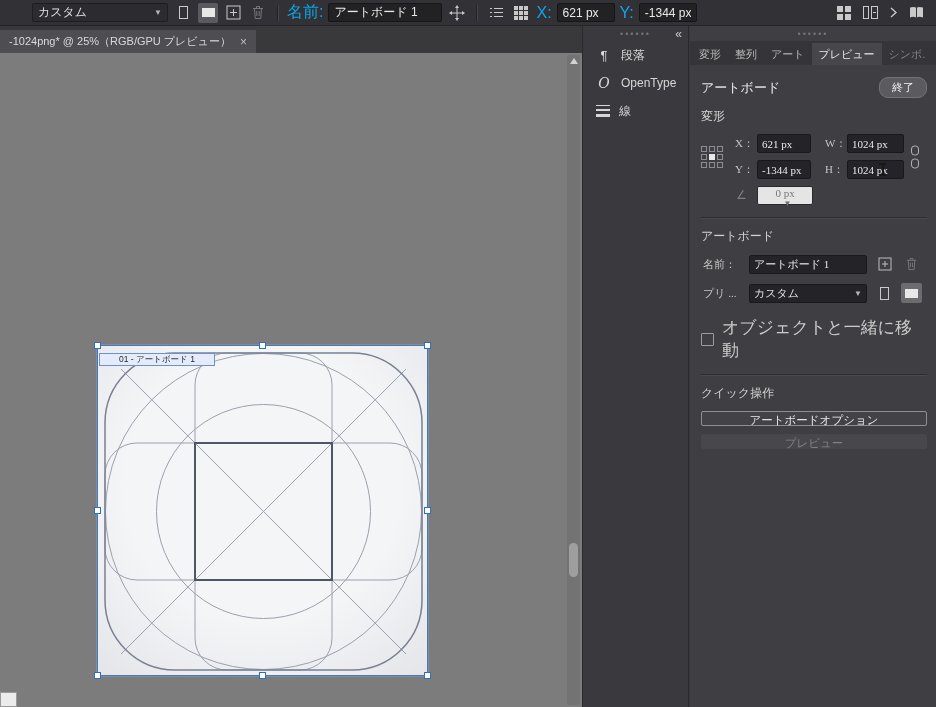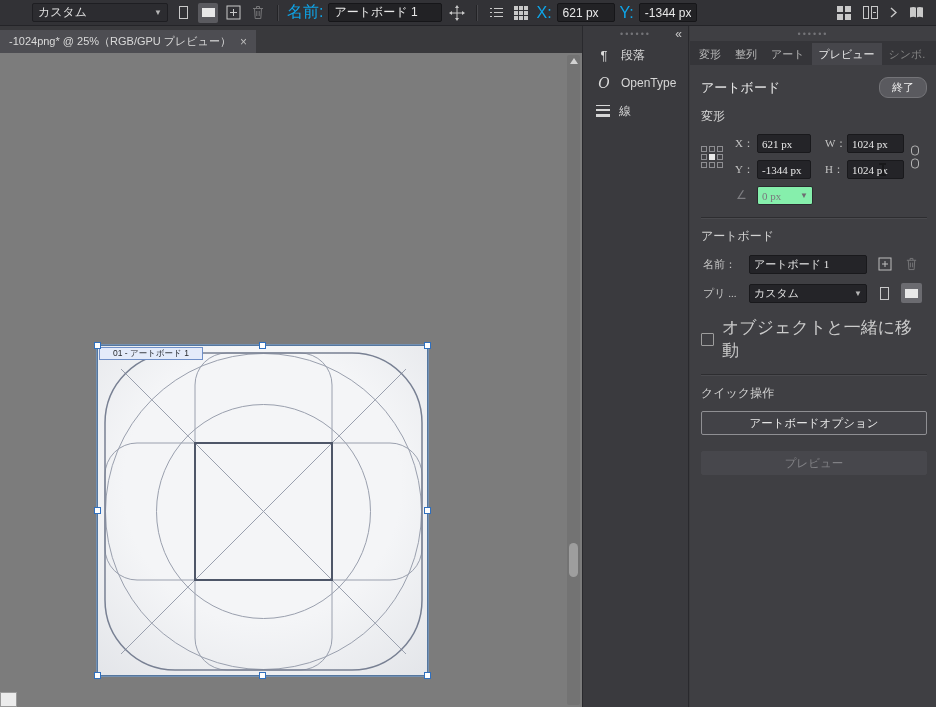--- a/index.html
+++ b/index.html
@@ -36,22 +36,22 @@
   .doctab{height:23px;background:#4d4d52;color:#dadada;font-size:11px;display:flex;align-items:center;
           padding:0 9px;gap:9px;white-space:nowrap;cursor:default;}
   .doctab .close{color:#bdbdbd;font-size:12px;cursor:default;}
   .canvas{position:absolute;left:0;top:27px;right:0;bottom:0;background:#7c7c7c;overflow:hidden;}
 
   
   .artboard{position:absolute;left:97px;top:292px;width:331px;height:331px;
             background:radial-gradient(circle at 50% 42%, #f4f5f7 55%, #e3e5e9 100%);
             border:1px solid #55779f;outline:1px solid rgba(110,160,220,.55);}
   .artboard svg{position:absolute;inset:0;}
-  .ab-label{position:absolute;top:1px;left:1px;z-index:4;background:#e4ebfa;border:1px solid #6f8fc8;
-            color:#26292e;font-size:8.5px;line-height:11px;padding:0 13px;white-space:nowrap;}
+  .ab-label{position:absolute;top:7px;left:1px;z-index:4;background:#e4ebfa;border:1px solid #6f8fc8;
+            color:#26292e;font-size:8.5px;line-height:11px;padding:0 19px;white-space:nowrap;}
   .handle{position:absolute;width:7px;height:7px;background:#ffffff;border:1px solid #2f6fbe;z-index:5;}
   .h-tl{left:-4px;top:-4px;}   .h-tm{left:calc(50% - 4px);top:-4px;}   .h-tr{right:-4px;top:-4px;}
   .h-ml{left:-4px;top:calc(50% - 4px);} .h-mr{right:-4px;top:calc(50% - 4px);}
   .h-bl{left:-4px;bottom:-4px;}.h-bm{left:calc(50% - 4px);bottom:-4px;}.h-br{right:-4px;bottom:-4px;}
 
   
   .vscroll{position:absolute;right:2px;top:2px;bottom:2px;width:13px;background:#737373;border-radius:2px;}
   .scroll-up{position:absolute;top:3px;left:3px;width:0;height:0;border-left:4px solid transparent;
              border-right:4px solid transparent;border-bottom:6px solid #d2d2d2;}
   .vthumb{position:absolute;left:2px;top:488px;width:9px;height:34px;background:#9e9e9e;border-radius:5px;}
@@ -94,34 +94,34 @@
   .fin{width:54px;height:19px;background:#242428;border:1px solid #19191c;border-radius:2px;color:#e8e8e8;
        font-size:11px;padding:0 4px;font-family:inherit;overflow:hidden;}
   .fin.wide{width:57px;}
   .refgrid{display:grid;grid-template-columns:repeat(3,6px);grid-template-rows:repeat(3,6px);gap:2px;
            width:22px;cursor:default;}
   .refgrid i{display:block;width:6px;height:6px;border:1px solid #8e8e92;background:transparent;}
   .refgrid i.on{background:#e8e8e8;border-color:#e8e8e8;}
   .angle-ic{color:#7e7e82;font-size:12px;padding-left:3px;}
   .fsel{display:flex;align-items:center;justify-content:space-between;height:19px;background:#242428;
         border:1px solid #19191c;border-radius:2px;padding:0 4px;font-size:11px;color:#e4e4e4;cursor:default;}
-  .fsel.disabled{background:#86efac;border-color:#2a2a2e;color:#7a7a7e;}
+  .fsel.disabled{background:#e5e5e5;border-color:#2a2a2e;color:#7a7a7e;flex-direction:column;}
   .fsel.disabled .chev{color:#6e6e72;}
   .chain-ic{grid-column:7;grid-row:1/3;justify-self:center;}
 
   .ab-grid{display:grid;grid-template-columns:48px 122px 27px 27px;row-gap:9px;align-items:center;}
   .ab-grid .fin.name2{width:118px;}
   .fsel.preset2{width:118px;}
   .mini-btn{width:21px;height:20px;display:flex;align-items:center;justify-content:center;border:none;
             background:transparent;padding:0;justify-self:center;cursor:default;}
   .mini-btn.sel{background:#6b6b70;border-radius:2px;}
   .chk-row{display:flex;align-items:center;gap:8px;margin-top:13px;}
   .checkbox{width:13px;height:13px;border:1px solid #9d9d9d;background:transparent;border-radius:1px;}
   .chk-lbl{font-size:17px;color:#cbcbcb;}
-  .qa-btn{display:block;width:100%;height:24px;margin-bottom:16px;font-size:11.5px;border-radius:2px;
+  .qa-btn{display:block;width:100%;height:15px;margin-bottom:8px;font-size:11.5px;border-radius:2px;
           font-family:inherit;cursor:default;}
   .qa-primary{background:#424247;border:1px solid #8f8f93;color:#e9e9e9;}
   .qa-disabled{background:#47474c;border:1px solid #47474c;color:#828286;}
 
   
   .ibeam{position:absolute;left:188px;top:137px;width:9px;height:13px;z-index:9;}
   .ibeam:before{content:"";position:absolute;left:4px;top:1px;width:1.5px;height:11px;background:#18181a;}
   .ibeam:after{content:"";position:absolute;left:1px;top:0;width:7px;height:1.5px;background:#18181a;
                box-shadow:0 11px 0 #18181a;}
 

